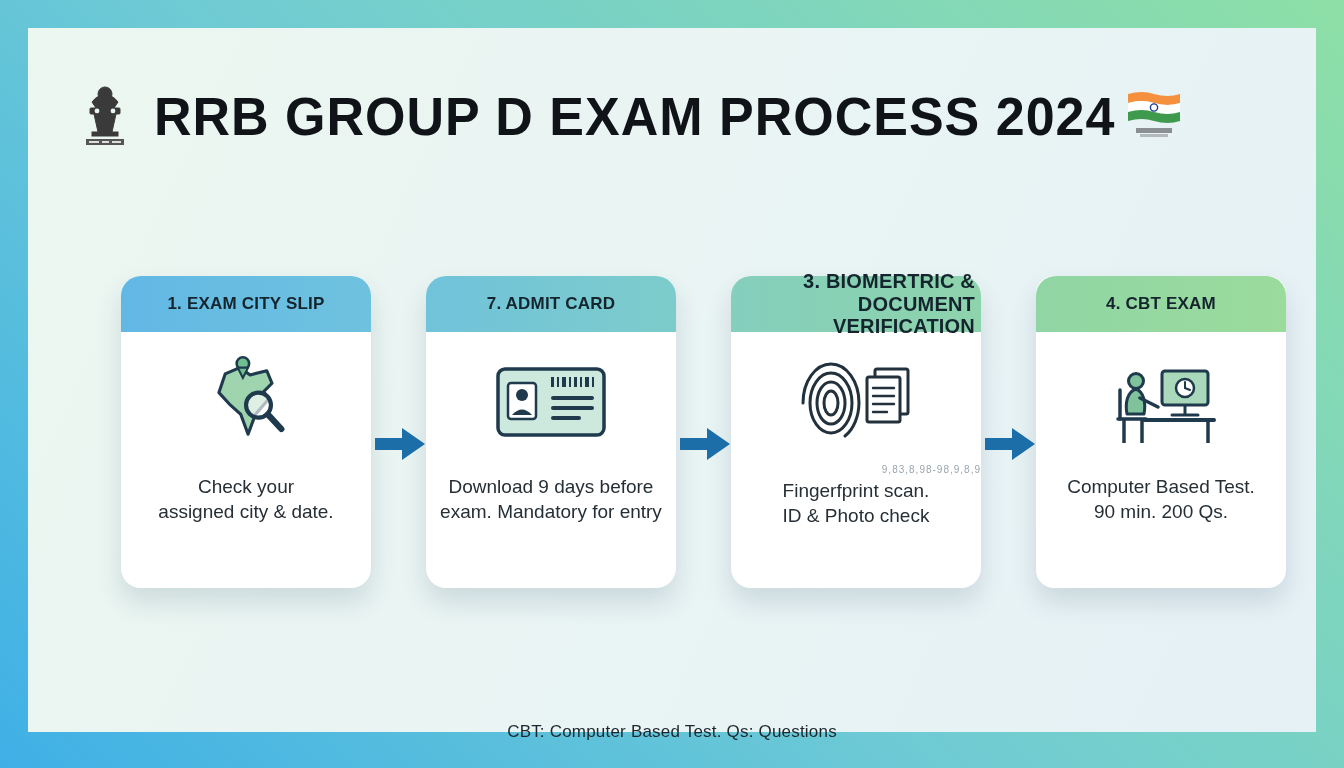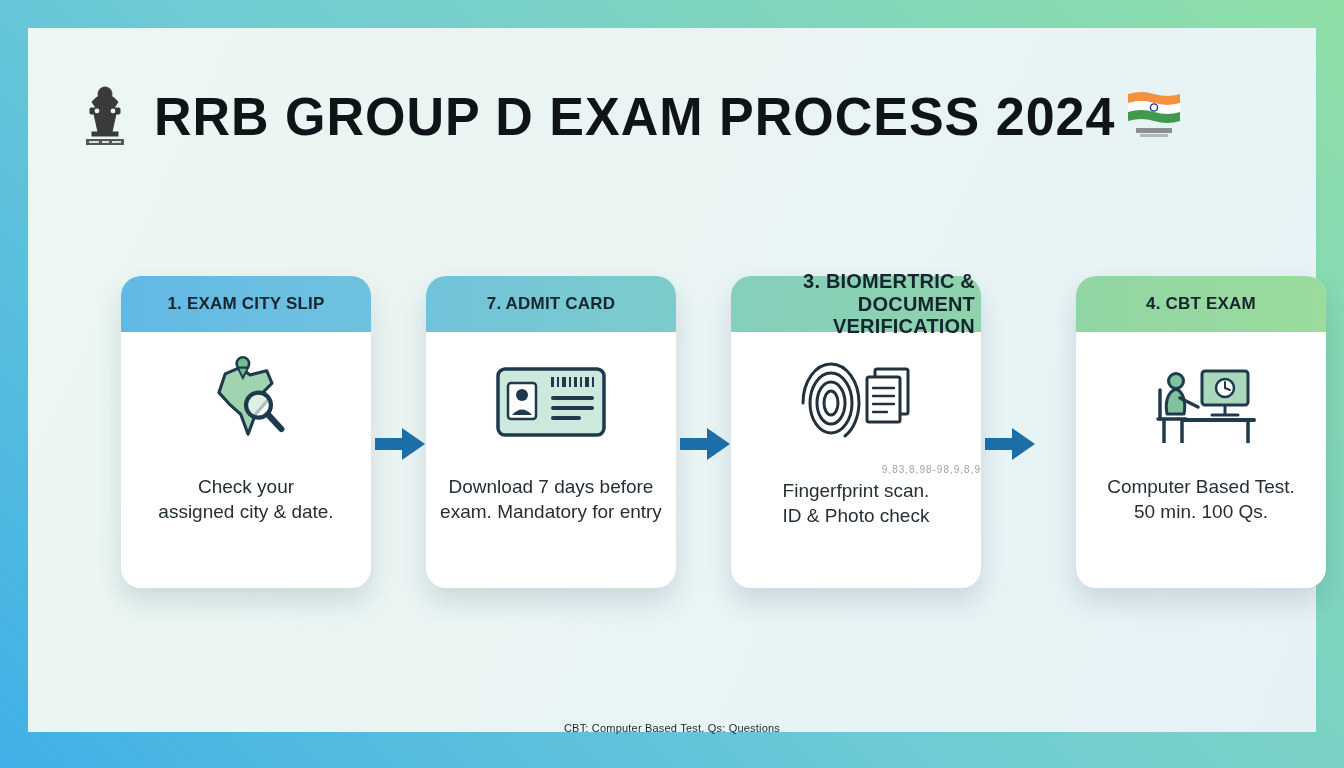--- a/index.html
+++ b/index.html
@@ -19,21 +19,21 @@
     position:absolute;left:126px;top:54px;width:960px;height:66px;
     font-size:52px;font-weight:700;color:#101418;letter-spacing:1px;
     display:flex;align-items:center;white-space:nowrap;
     transform:scaleY(1.04);transform-origin:top left;
   }
   
   .card{
     position:absolute;top:248px;width:250px;height:312px;background:#ffffff;
     border-radius:20px;box-shadow:0 14px 26px rgba(25,60,85,.14);
   }
-  .card1{left:93px;} .card2{left:398px;} .card3{left:703px;} .card4{left:1048px;}
+  .card1{left:93px;} .card2{left:398px;} .card3{left:703px;} .card4{left:1008px;border-radius:18px;}
   .card-header{
     height:48px;border-radius:20px 20px 0 0;
     display:flex;align-items:center;justify-content:center;text-align:right;
     font-weight:700;font-size:17px;color:#14252e;padding:4px 6px;
     white-space:pre-line;line-height:1.12;letter-spacing:.2px;
   }
   .card1 .card-header{background:linear-gradient(90deg,#62b8e5,#6fc2de);}
   .card2 .card-header{background:linear-gradient(90deg,#70c3da,#7dcccb);}
   .card3 .card-header{background:linear-gradient(90deg,#84cfbd,#8ed3ab);font-size:20px;}
   .card4 .card-header{background:linear-gradient(90deg,#90d5a4,#9bdb9c);}
@@ -45,21 +45,21 @@
   .card-text{
     padding:0 14px;text-align:center;
     font-size:19px;line-height:1.32;color:#262f36;white-space:pre-line;
   }
   
   .arrow{position:absolute;top:397px;width:52px;height:38px;}
   .arrow1{left:347px;} .arrow2{left:652px;} .arrow3{left:957px;}
   
   .footer{
     position:absolute;left:0;right:0;top:694px;text-align:center;
-    font-size:11px;font-weight:500;color:#1c262d;letter-spacing:.2px;
+    font-size:17px;font-weight:500;color:#1c262d;letter-spacing:.2px;
   }
 </style>
 </head>
 <body>
 
 <div class="panel">
 
   <span class="emblem">
     <svg width="62" height="68" viewBox="0 0 62 68">
       <g fill="#3a3a3a" stroke="#3a3a3a">
@@ -122,21 +122,21 @@
           <rect x="79" y="11" width="3" height="10"></rect>
             <rect x="85" y="11" width="2" height="10"></rect>
           <rect x="90" y="11" width="4" height="10"></rect>
             <rect x="97" y="11" width="2" height="10"></rect>
         </g>
         <rect x="56" y="30" width="43" height="4" rx="2" fill="#1f3a4d"></rect>
         <rect x="56" y="40" width="43" height="4" rx="2" fill="#1f3a4d"></rect>
         <rect x="56" y="50" width="30" height="4" rx="2" fill="#1f3a4d"></rect>
       </svg>
     </div>
-    <div class="card-text">Download 7 days before
+    <div class="card-text">Download 9 days before
 exam. Mandatory for entry</div>
   </div>
 
   <div class="card card3">
     <div class="card-header">3. BIOMERTRIC &amp;
 DOCUMENT VERIFICATION</div>
     <div class="card-icon">
       <svg width="122" height="92" viewBox="0 0 122 92">
         <g fill="none" stroke="#22313b" stroke-width="3" stroke-linecap="round">
           <ellipse cx="36" cy="46" rx="7" ry="12"></ellipse>
@@ -174,21 +174,21 @@
         <circle cx="36" cy="24" r="7.5" fill="#7fc29b" stroke="#1f3a4d" stroke-width="3"></circle>
         <path d="M36,32 C27,35 25,46 27,57 L44,57 C46,46 44,35 36,32 Z" fill="#7fc29b" stroke="#1f3a4d" stroke-width="3" stroke-linejoin="round"></path>
         <line x1="40" y1="41" x2="58" y2="50" stroke="#1f3a4d" stroke-width="3.5" stroke-linecap="round"></line>
         <line x1="20" y1="33" x2="20" y2="62" stroke="#1f3a4d" stroke-width="3.5" stroke-linecap="round"></line>
         <line x1="18" y1="62" x2="46" y2="62" stroke="#1f3a4d" stroke-width="3.5" stroke-linecap="round"></line>
         <line x1="24" y1="62" x2="24" y2="86" stroke="#1f3a4d" stroke-width="3.5"></line>
         <line x1="42" y1="62" x2="42" y2="86" stroke="#1f3a4d" stroke-width="3.5"></line>
       </svg>
     </div>
     <div class="card-text">Computer Based Test.
-50 min. 100 Qs.</div>
+90 min. 200 Qs.</div>
   </div>
 
   <span class="arrow arrow1">
     <svg width="52" height="38" viewBox="0 0 52 38">
         <polygon points="0,13 27,13 27,3 50,19 27,35 27,25 0,25" fill="#1c6ea8"></polygon>
       </svg>
   </span>
   <span class="arrow arrow2">
     <svg width="52" height="38" viewBox="0 0 52 38">
         <polygon points="0,13 27,13 27,3 50,19 27,35 27,25 0,25" fill="#1c6ea8"></polygon>

